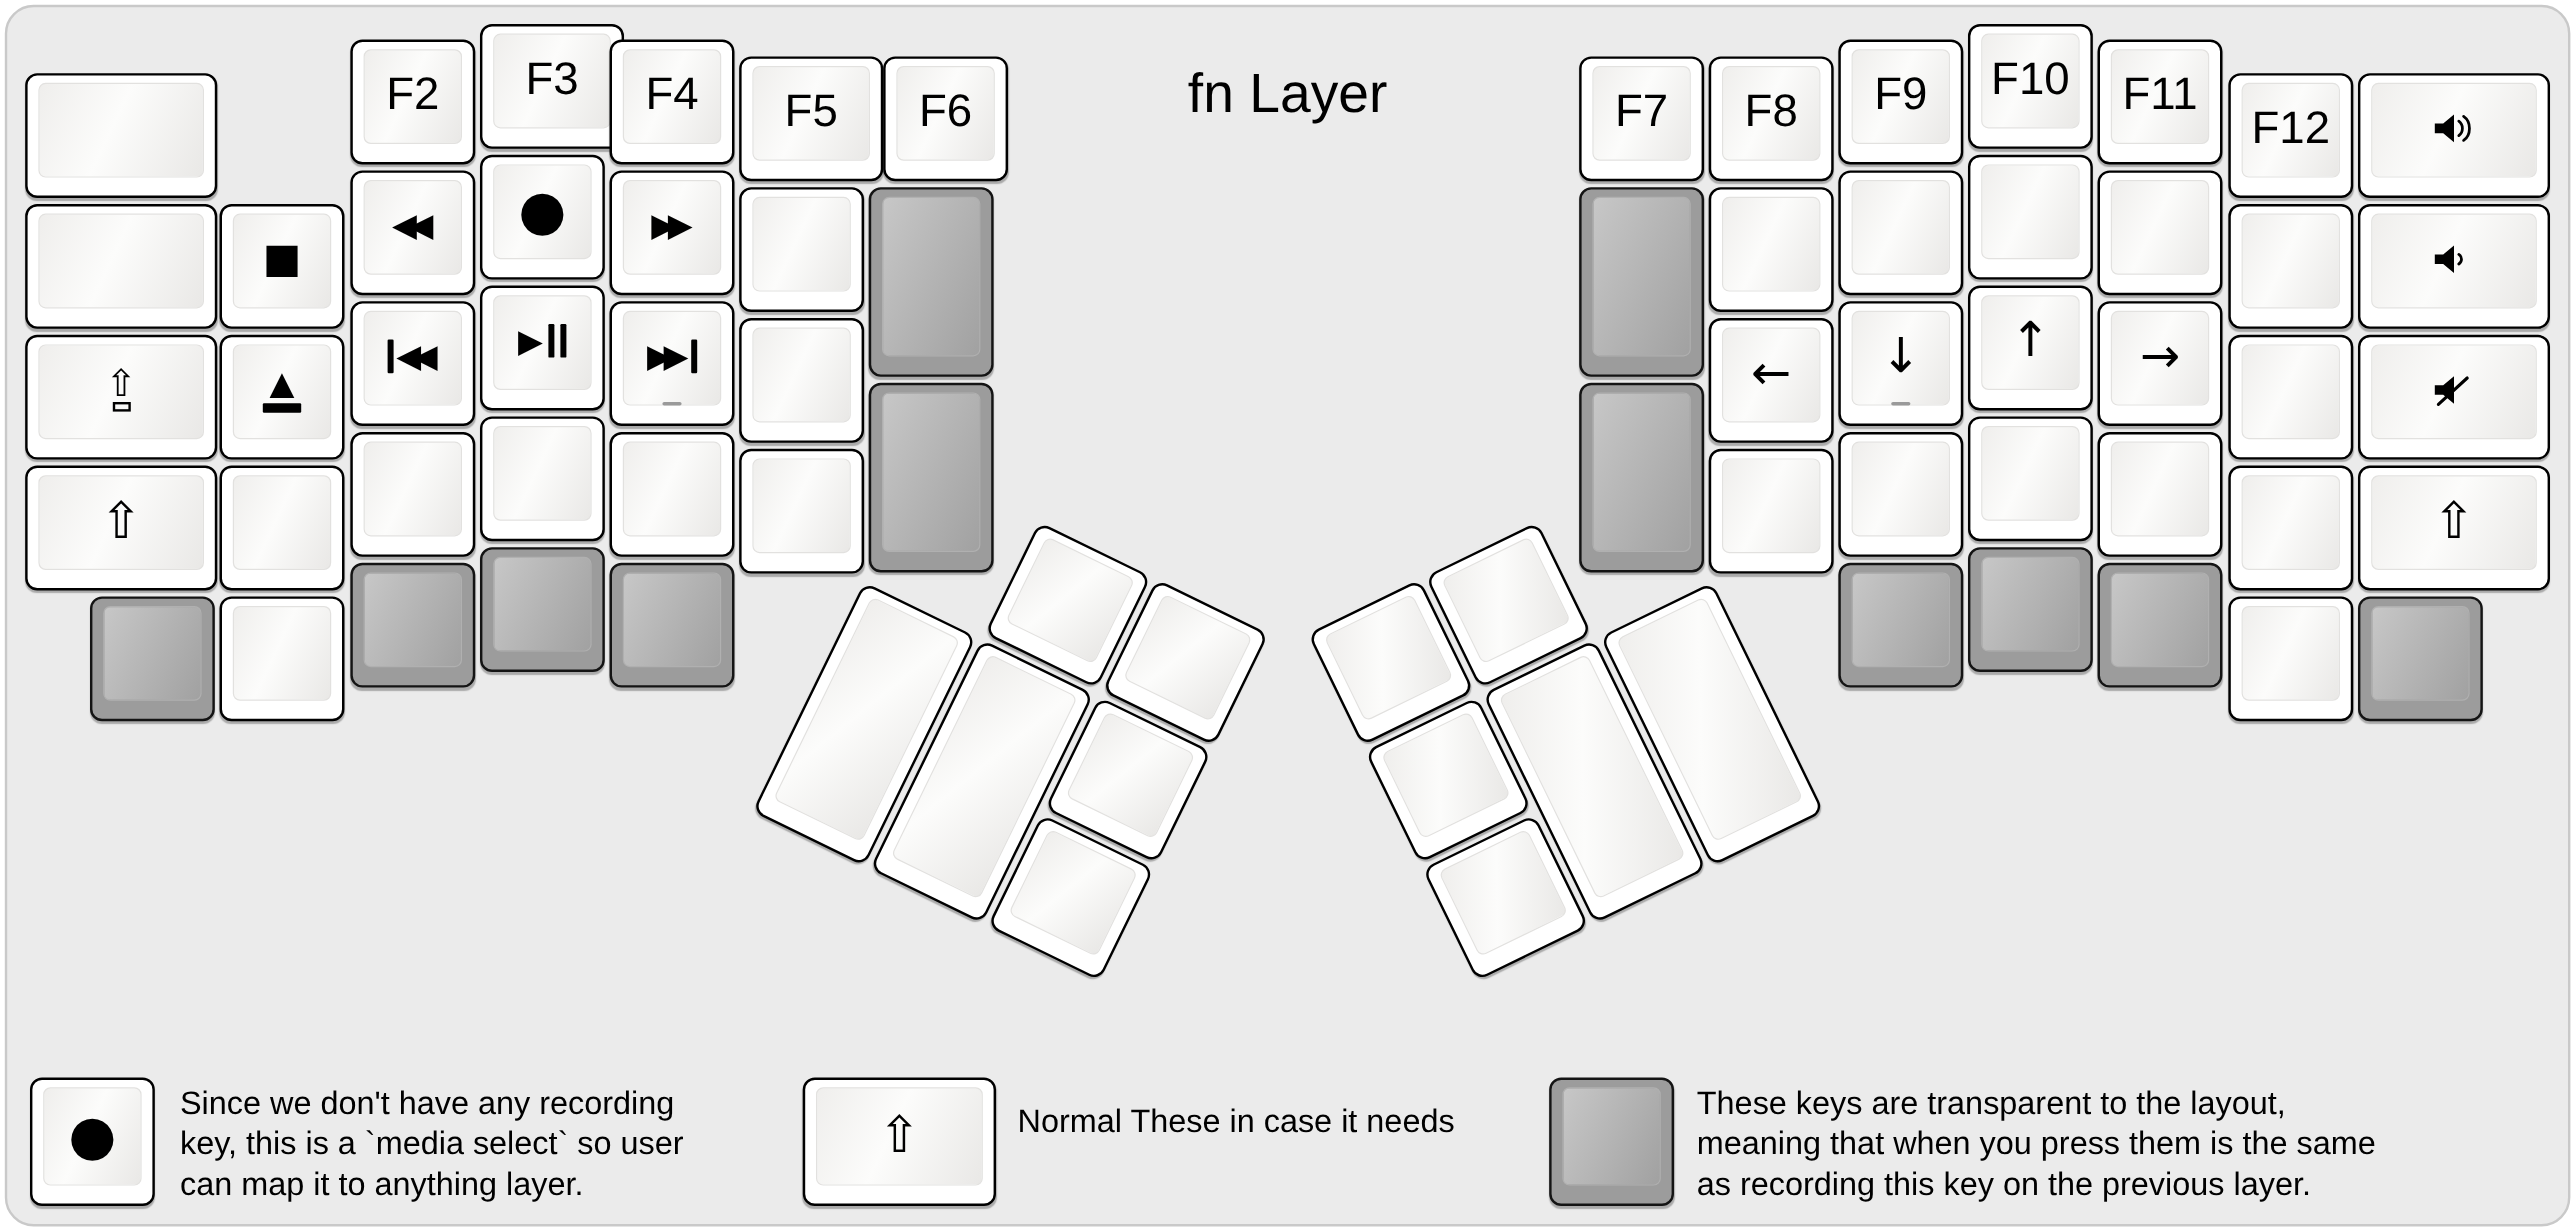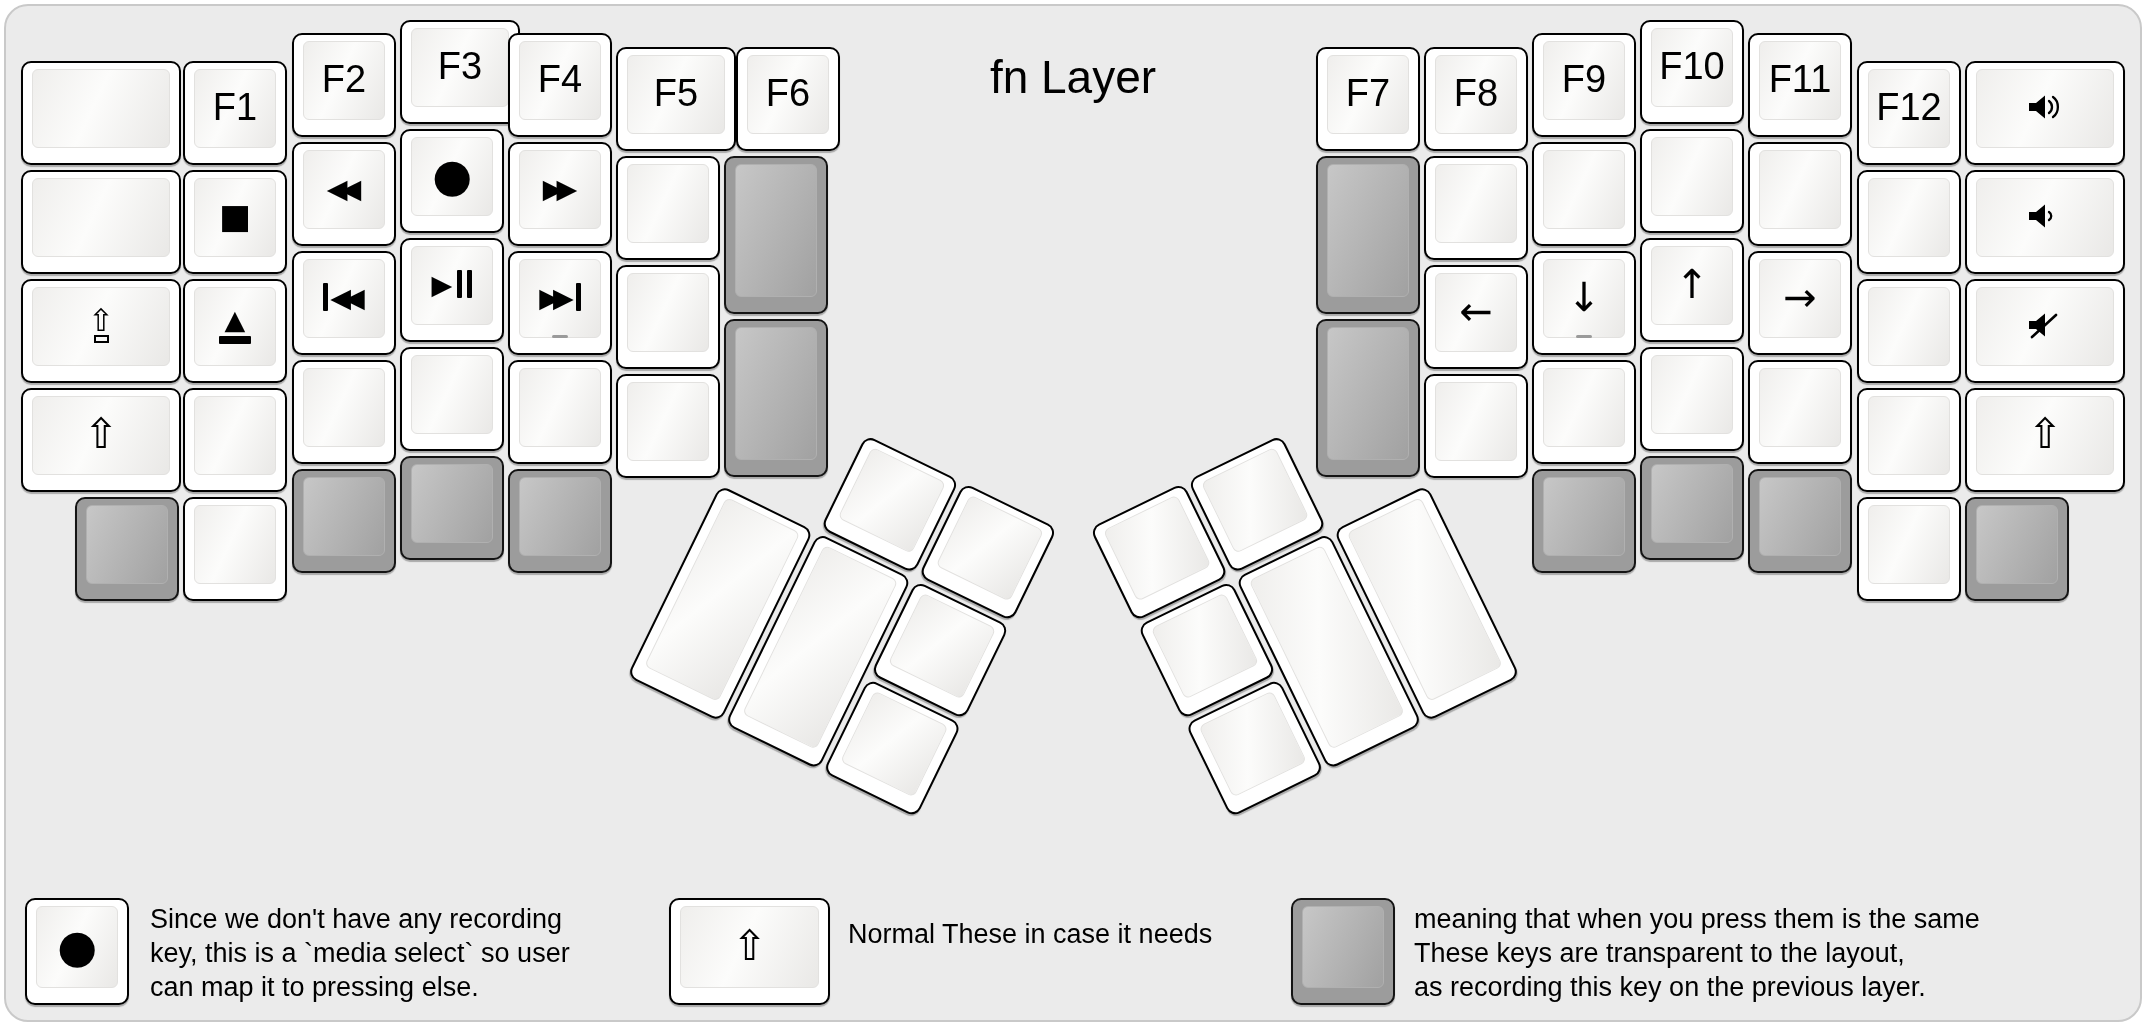--- a/index.html
+++ b/index.html
@@ -91,28 +91,28 @@
         <div class="cap"></div>
       </div>
       <div class="key" style="left: 218px; top: 109px; width: 104px; height: 213px;">
         <div class="cap"></div>
       </div>
     </div>
 
   <div class="legend-text" style="left:150px;top:902px">
     <div>Since we don't have any recording</div>
     <div>key, this is a `media select` so user</div>
-    <div>can map it to pressing else.</div>
+    <div>can map it to anything layer.</div>
   </div>
   <div class="legend-text" style="left:848px;top:917px">
     <div>Normal These in case it needs</div>
   </div>
   <div class="legend-text" style="left:1414px;top:902px">
+    <div>These keys are transparent to the layout,</div>
     <div>meaning that when you press them is the same</div>
-    <div>These keys are transparent to the layout,</div>
     <div>as recording this key on the previous layer.</div>
   </div>
 <div class="key" style="left: 21px; top: 61px; width: 160px; height: 104px;">
       <div class="cap"></div>
     </div>
     <div class="key" style="left: 21px; top: 170px; width: 160px; height: 104px;">
       <div class="cap"></div>
     </div>
     <div class="key" style="left: 21px; top: 279px; width: 160px; height: 104px;">
       <div class="cap"></div>
@@ -120,24 +120,20 @@
         <span class="slarrow">⇧</span>
         <span class="slbar"></span>
       </div>
     </div>
     <div class="key" style="left: 21px; top: 388px; width: 160px; height: 104px;">
       <div class="cap"></div>
       <div class="glyph g-shift">⇧</div>
     </div>
     <div class="key gray" style="left: 75px; top: 497px; width: 104px; height: 104px;">
       <div class="cap"></div>
-    </div>
-    <div class="key" style="left: 183px; top: 61px; width: 104px; height: 104px;">
-      <div class="cap"></div>
-      <div class="glyph g-label">F1</div>
     </div>
     <div class="key" style="left: 183px; top: 170px; width: 104px; height: 104px;">
       <div class="cap"></div>
       <div class="glyph g-stop">■</div>
     </div>
     <div class="key" style="left: 183px; top: 279px; width: 104px; height: 104px;">
       <div class="cap"></div>
       <div class="glyph g-eject">
         <span class="tri">▲</span>
         <span class="ebar"></span>

